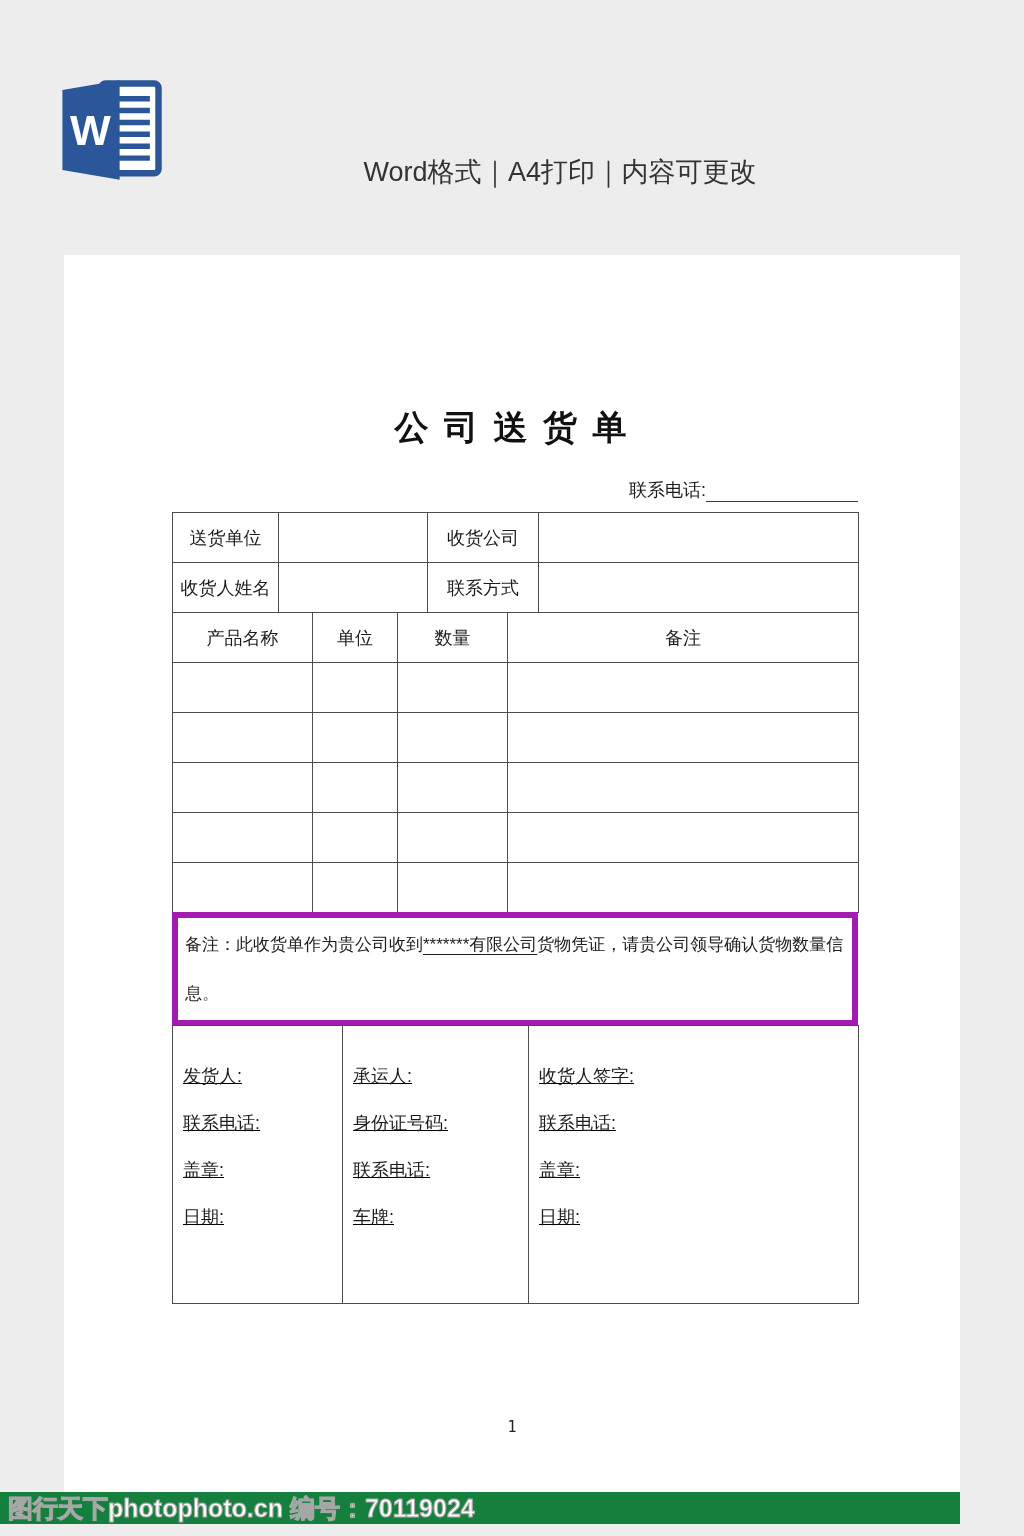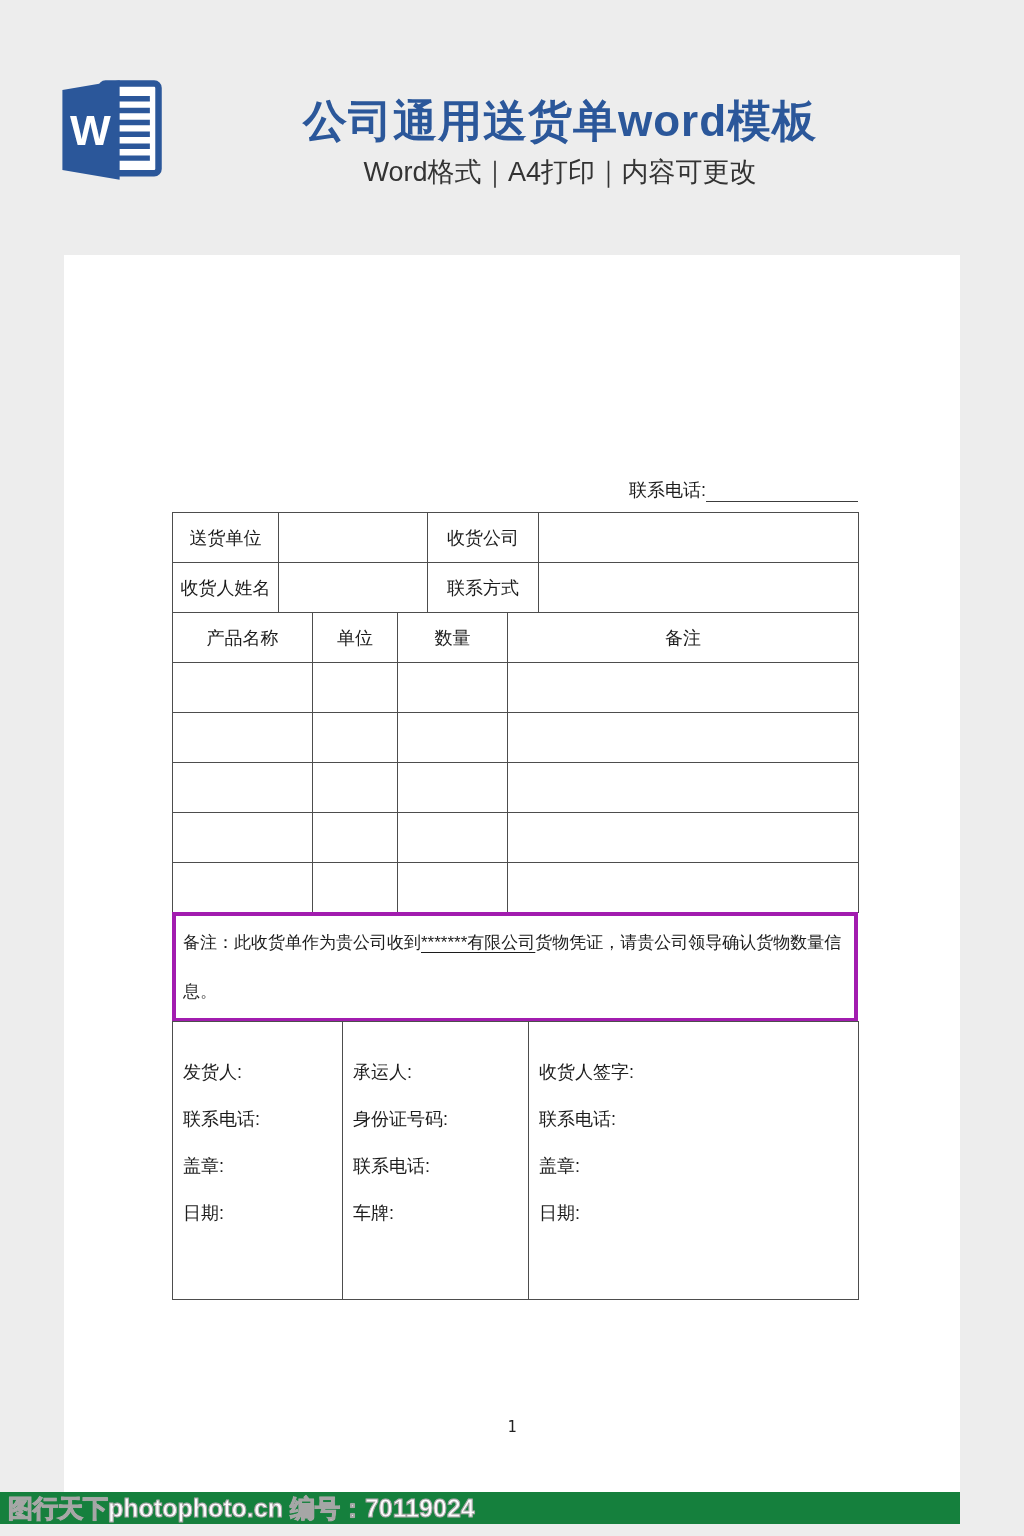--- a/index.html
+++ b/index.html
@@ -63,27 +63,27 @@
     border:1px solid #4d4d4d;
     font-size:18px;color:#1c1c1c;
     padding:0;
     overflow:hidden;
   }
   .info-table td, .product-table td{height:49px;text-align:center;vertical-align:middle;}
   .product-table{margin-top:-1px;border-radius:13px;}
   .note-box{
     box-sizing:border-box;width:686px;min-height:96px;
     margin-top:-1px;
-    border:4px solid #a21caf;
+    border:6px solid #a21caf;
     font-size:17px;color:#1c1c1c;
     line-height:49px;
     padding:2px 7px 2px 7px;
   }
   .note-underline{text-decoration:underline;text-underline-offset:4px;}
-  .signature-table{margin-top:-1px;}
+  .signature-table{margin-top:-1px;text-decoration:underline;}
   .signature-table td{
     height:241px;vertical-align:top;text-align:left;
     padding:36px 10px 0 10px;
   }
   .signature-table p{
     margin:0 0 19px 0;line-height:28px;font-size:18px;
   }
   .page-number{
     position:absolute;left:0;top:1163px;width:100%;
     text-align:center;font-size:15px;color:#222;
@@ -116,25 +116,25 @@
         <line x1="52" y1="32" x2="86" y2="32"></line>
         <line x1="52" y1="43" x2="86" y2="43"></line>
         <line x1="52" y1="54" x2="86" y2="54"></line>
         <line x1="52" y1="65" x2="86" y2="65"></line>
         <line x1="52" y1="76" x2="86" y2="76"></line>
       </g>
       <polygon points="5,13 58,4 58,96 5,87" fill="#2b579a"></polygon>
       <text x="31" y="64" text-anchor="middle" font-size="40" font-weight="bold" fill="#ffffff" font-family="Liberation Sans, sans-serif">W</text>
     </svg>
   </div>
-  <div class="banner-title">公司通用送货单word模板</div>
   <div class="banner-subtitle">Word格式｜A4打印｜内容可更改</div>
 
   <div class="page">
 
+    <div class="doc-title">公 司 送 货 单</div>
 
     <div class="contract-line">
       <span>联系电话:</span>
       <span class="contract-underline"></span>
     </div>
 
     <div class="tables">
 
       <table class="info-table">
         <colgroup>

